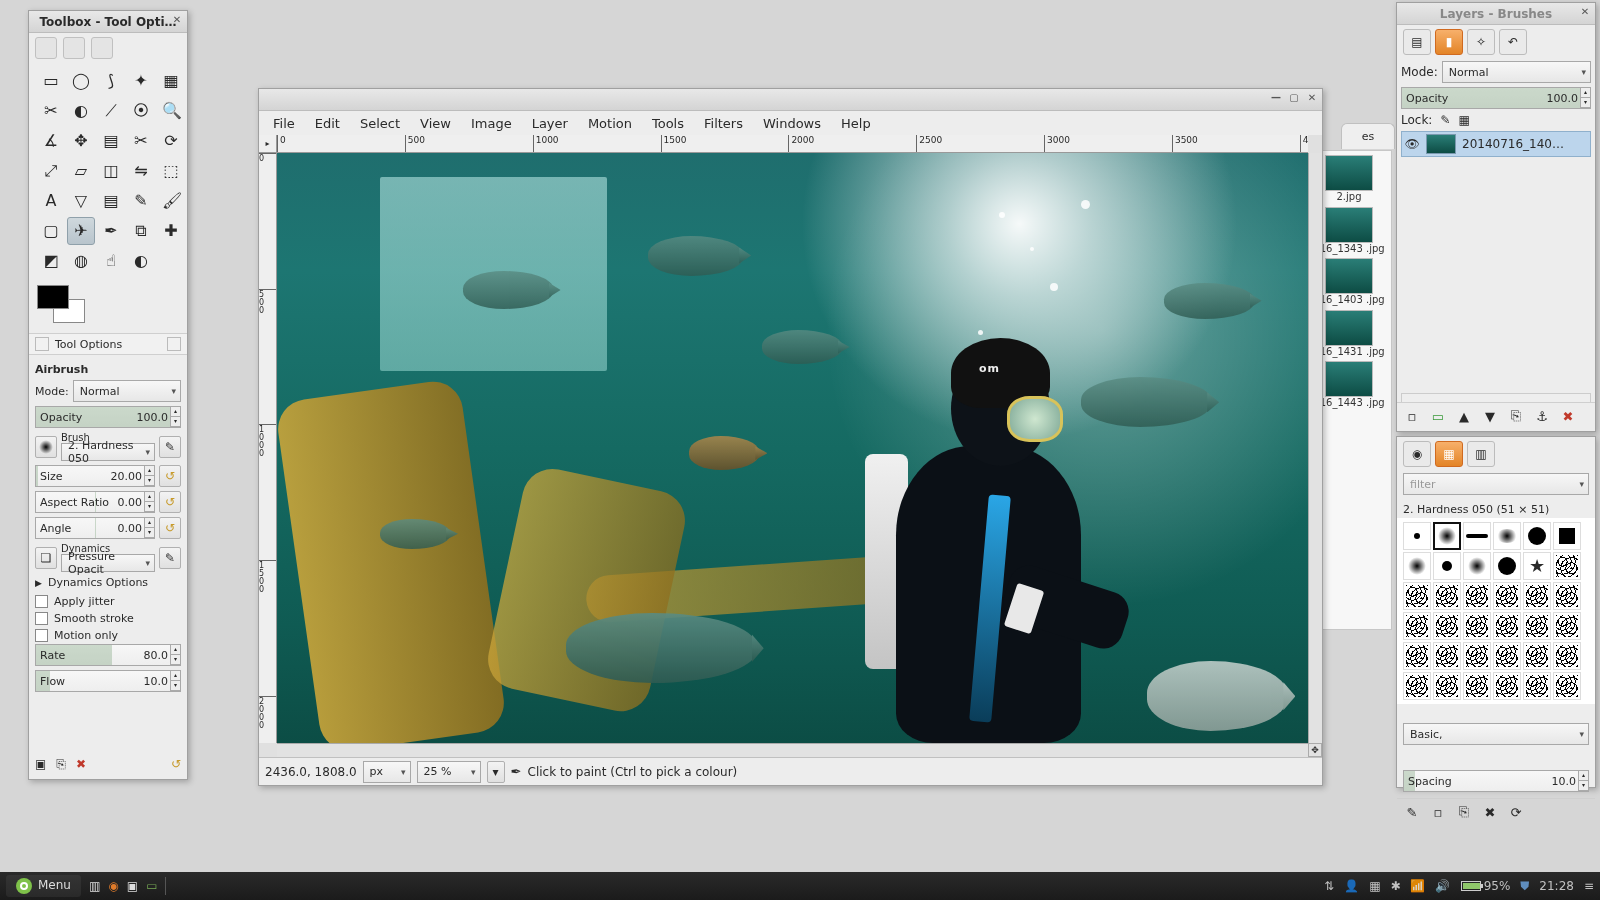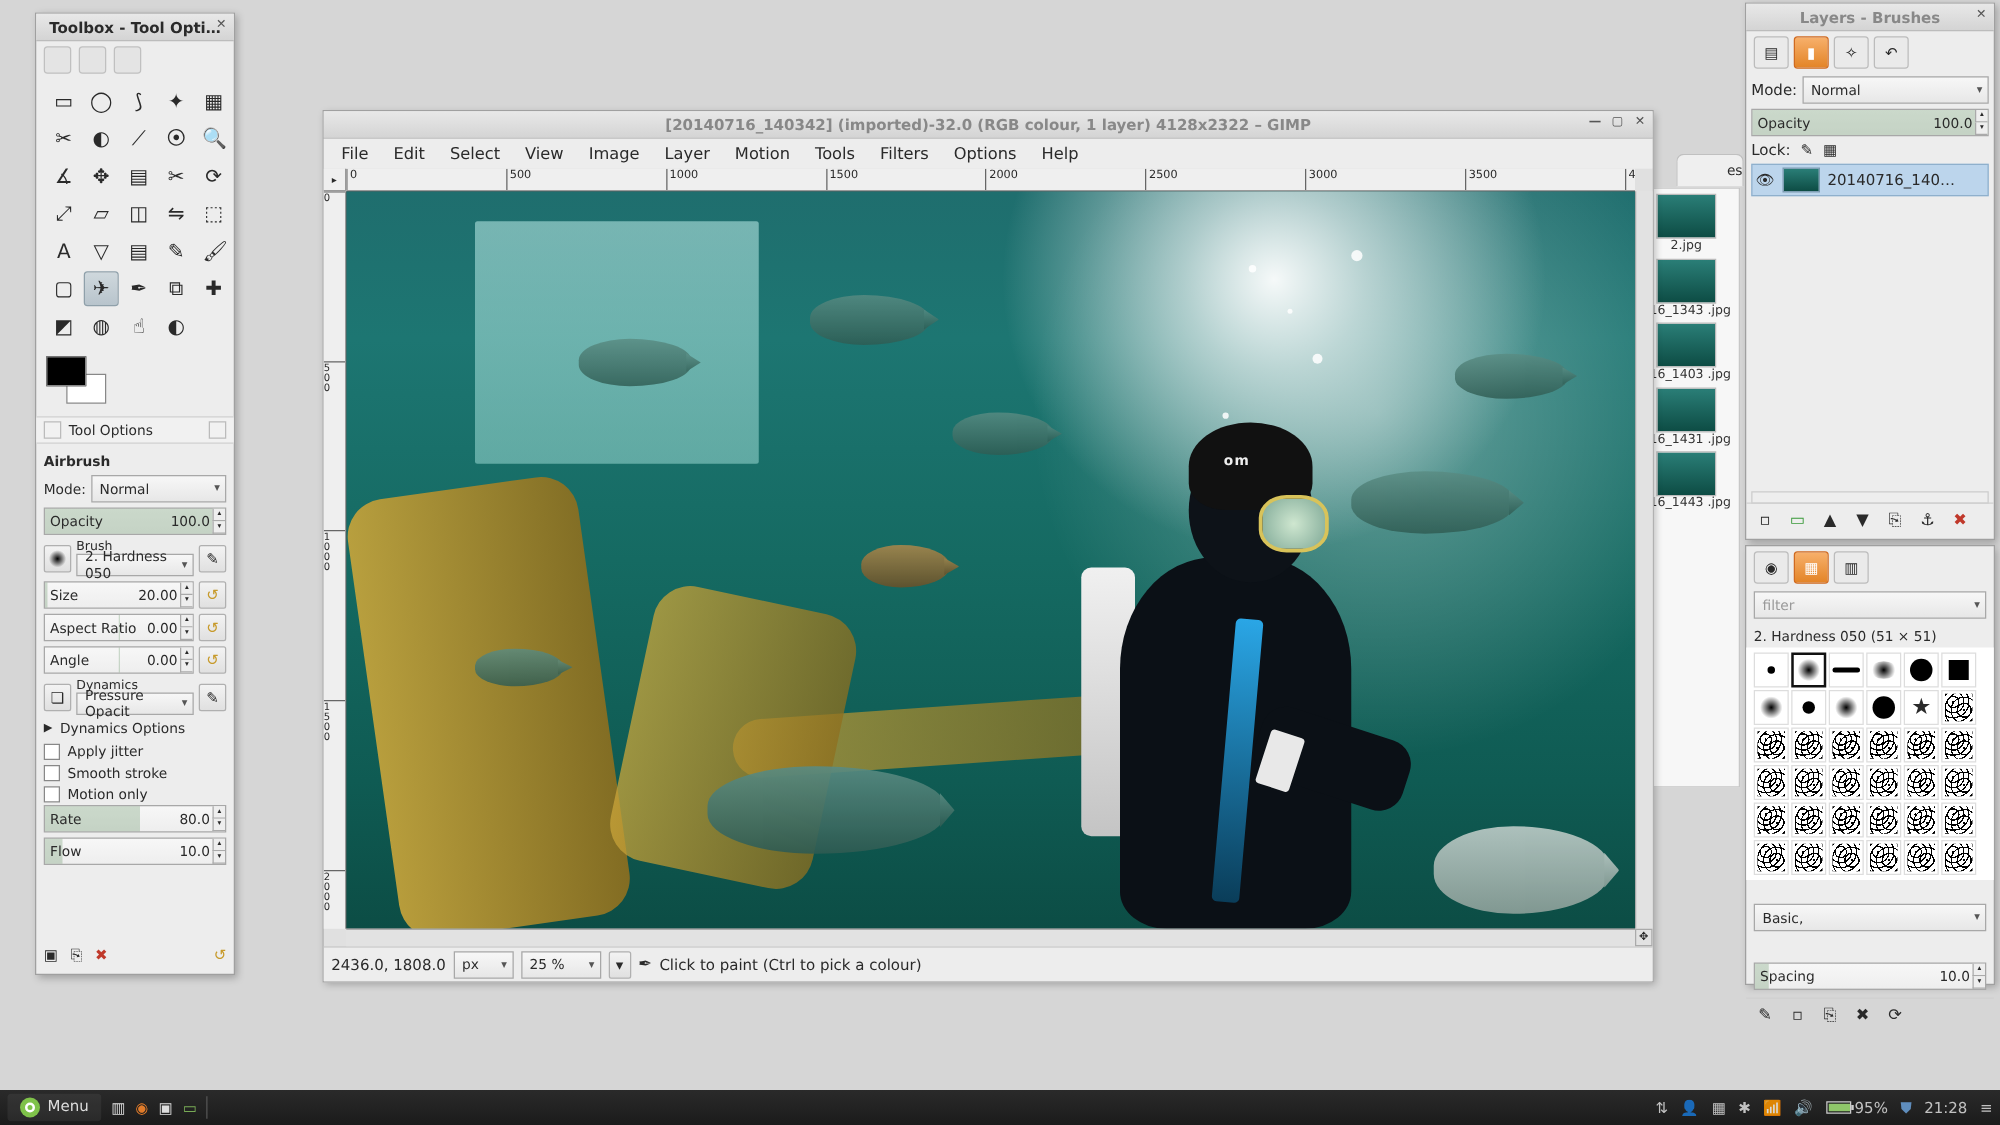--- a/index.html
+++ b/index.html
@@ -82,21 +82,21 @@
   .diver .beanie { position:absolute; left:38%; top:2%; width:32%; height:17%; background:#111; border-radius:50% 50% 30% 30%;}
   .diver .beanie::after{content:"om"; color:#eee; font-size:11px; font-weight:bold; position:absolute; left:28%; top:34%; letter-spacing:1px;}
   .diver .mask { position:absolute; left:56%; top:16%; width:18%; height:11%; background:radial-gradient(circle,#cfe7d0,#7ea896); border:3px solid #d8c35a; border-radius:40%; }
   .diver .tank { position:absolute; left:10%; top:30%; width:14%; height:52%; background:linear-gradient(#f0f0f0,#c4c4c4); border-radius:8px;}
   .diver .arm { position:absolute; left:55%; top:60%; width:40%; height:14%; background:#0b1016; border-radius:20px; transform:rotate(18deg);}
   .diver .armband { position:absolute; left:57%; top:62%; width:9%; height:11%; background:#e8e8e8; border-radius:3px; transform:rotate(18deg);}
   .bubble { position:absolute; border-radius:50%; background:rgba(255,255,255,.85); }
 
   
   #filemgr { position:absolute; left:1306px; top:150px; width:86px; height:480px; background:#f7f7f7; border:1px solid #c7c7c7; }
-  #filemgr .tab { position:absolute; top:-28px; right:-4px; width:54px; height:26px; border:1px solid #c0c0c0; border-bottom:none; border-radius:6px 6px 0 0; background:#efefef; font-size:11px; text-align:right; line-height:26px;}
+  #filemgr .tab { position:absolute; top:-28px; right:-4px; width:54px; height:26px; border:1px solid #c0c0c0; border-bottom:none; border-radius:6px 6px 0 0; background:#efefef; font-size:11px; text-align:center; line-height:26px;}
   #filemgr .thumb { margin:4px auto 0; width:48px; height:36px; border:1px solid #bbb; background:linear-gradient(#2a7e77,#0d4c44); }
   #filemgr .cap { font-size:10px; text-align:center; color:#333; line-height:1.15; margin-bottom:4px;}
 
   
   #layers { right: 4px; top: 2px; width: 200px; height: 430px; }
   #layers .tabstrip, #brushes .tabstrip { display:flex; gap:4px; padding:4px 6px; }
   .tabstrip .t { width:28px; height:26px; border:1px solid #bcbcbc; border-radius:3px; background:#eaeaea; display:flex; align-items:center; justify-content:center;}
   .tabstrip .t.active { border-color:#d06a20; background:linear-gradient(#f7b06b,#e38427); color:#fff; }
   .layers-body { padding:2px 4px; }
   .layer-row { display:flex; align-items:center; gap:6px; padding:2px; background:#cfe1f0; border:1px solid #8fb0cc; }
@@ -426,38 +426,37 @@
       </div>
       <div>
         <div class="thumb"></div>
         <div class="cap">716_1443 .jpg</div>
       </div>
     </div>
 </div>
 
 <div id="imgwin" class="win">
   <div class="win-titlebar inactive">
-    <span>[20140716_140342] (imported)-32.0 (RGB colour, 1 layer) 4128x2322 – GIMP</span>
     <div class="win-ctrls">
       <span>—</span>
       <span>▢</span>
       <span>✕</span>
     </div>
   </div>
   <div class="menubar" id="menubar">
       <span>File</span>
       <span>Edit</span>
       <span>Select</span>
       <span>View</span>
       <span>Image</span>
       <span>Layer</span>
       <span>Motion</span>
       <span>Tools</span>
       <span>Filters</span>
-      <span>Options</span>
+      <span>Windows</span>
       <span>Help</span>
     </div>
 
   <div class="canvas-area">
     <div class="corner-tl">▸</div>
     <div class="ruler-h" id="rulerH">
         <div class="tick" style="left: 0%;">0</div>
         <div class="tick" style="left: 12.4%;">500</div>
         <div class="tick" style="left: 24.8%;">1000</div>
         <div class="tick" style="left: 37.2%;">1500</div>

